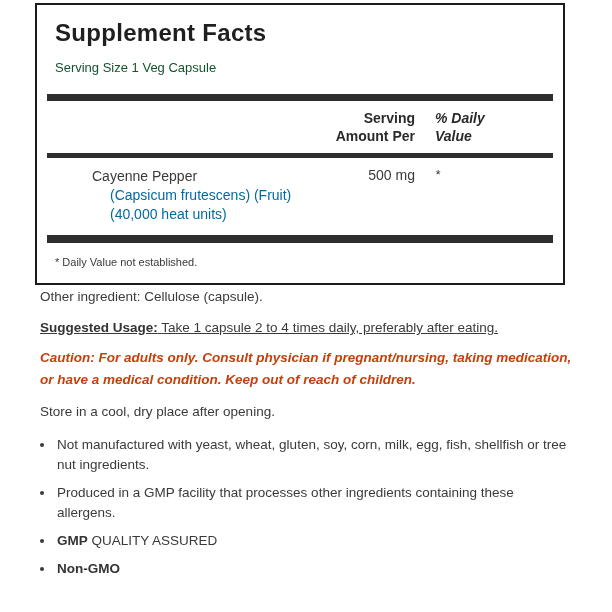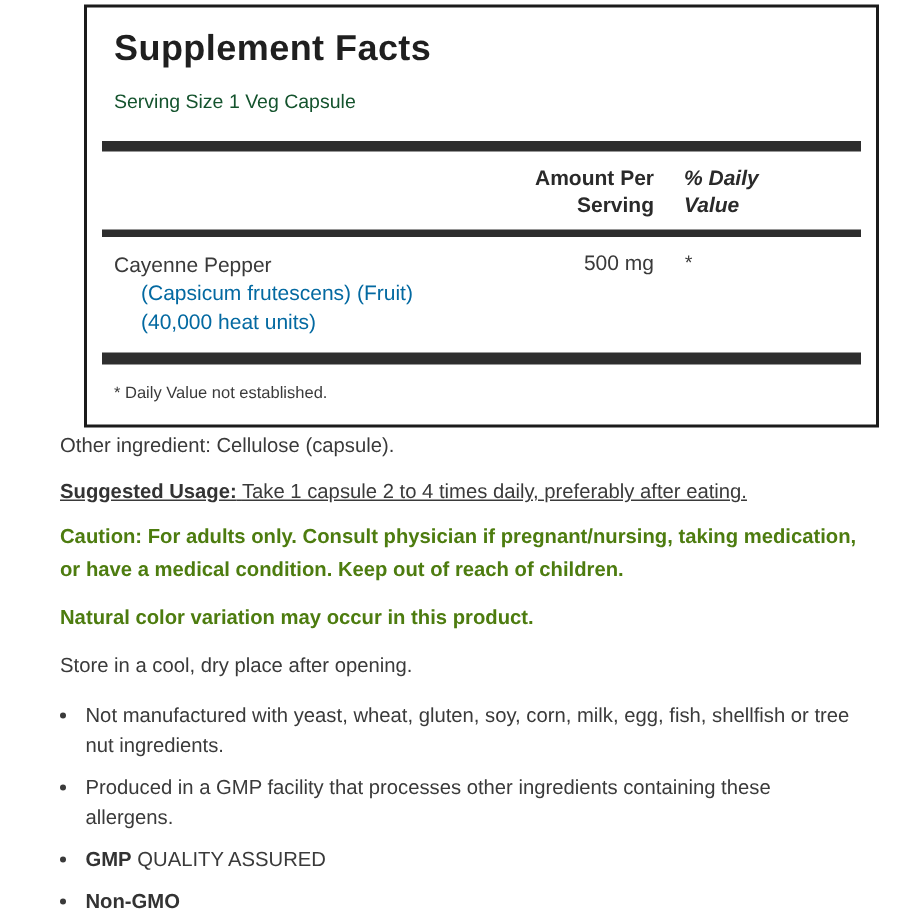--- a/index.html
+++ b/index.html
@@ -7,54 +7,54 @@
   body {
     width:612px; height:612px;
     font-family:"Liberation Sans", sans-serif;
     color:#333333;
     position:relative;
     overflow:hidden;
   }
 
   
   .facts-box {
-    position:absolute; left:56px; top:3px; width:530px;
+    position:absolute; left:35px; top:3px; width:530px;
     border:2px solid #1b1b1b;
     background:#ffffff;
     padding:14px 10px 12px 10px;
   }
   .fb-pad { padding:0 8px; }
   .fb-title { font-size:24px; font-weight:bold; color:#1f1f1f; letter-spacing:0.3px; }
   .fb-serving { font-size:13px; margin-top:13px; color:#14532d; }
 
   .bar { background:#2e2e2e; }
   .bar-top   { height:7px; margin-top:19px; }
   .bar-mid   { height:5px; }
   .bar-heavy { height:8px; }
 
   .fb-row { display:flex; align-items:flex-start; padding:8px 8px; }
-  .col-name { flex:1; }
+  .col-name { flex:1;margin-left:37px; }
   .col-amount { width:112px; text-align:right; }
   .col-dv { width:72px; text-align:left; margin-left:20px; margin-right:38px;font-style:italic; }
 
   .hdr { font-size:14px; font-weight:bold; line-height:18px; color:#2a2a2a; white-space:pre-line; }
 
   .ing-name { font-size:14px; line-height:19px; color:#3a3a3a; }
   .ing-detail { font-size:14px; line-height:19px; color:#0369a1; padding-left:18px; }
   .ing-amount { font-size:14px; color:#3a3a3a; }
   .ing-dv { font-size:13px; color:#3a3a3a; }
 
   .fb-footnote { font-size:11px; color:#3a3a3a; margin:13px 8px 3px 8px; }
 
   
   .copy { position:absolute; left:40px; top:286px; width:534px; }
   .copy p { font-size:13.5px; line-height:21px; margin-bottom:10px; color:#3a3a3a; }
   .copy p.tight { margin-bottom:9px;text-decoration:underline; }
   .b { font-weight:bold; color:#333333; }
-  p.bold-para { font-weight:bold; line-height:22px; color:#4d7c0f; }
+  p.bold-para { font-weight:bold; line-height:22px; color:#c2410c;font-style:italic; }
 
   ul.bullets { margin:13px 0 0 15px; list-style:disc outside; }
   ul.bullets li {
     font-size:13.5px; line-height:20px; color:#3a3a3a;
     margin-bottom:8px; padding-left:2px; padding-right:6px;
   }
 </style>
 </head>
 <body>
 
@@ -62,22 +62,22 @@
   <div class="fb-pad">
     <div class="fb-title">Supplement Facts</div>
     <div class="fb-serving">Serving Size 1 Veg Capsule</div>
   </div>
 
   <div class="bar bar-top"></div>
 
   <div class="fb-row">
     <div class="col-name"></div>
     <div class="col-amount">
+      <div class="hdr">Serving</div>
       <div class="hdr">Amount Per</div>
-      <div class="hdr">Serving</div>
     </div>
     <div class="col-dv">
       <div class="hdr">% Daily</div>
       <div class="hdr">Value</div>
     </div>
   </div>
 
   <div class="bar bar-mid"></div>
 
   <div class="fb-row" style="padding-top:9px; padding-bottom:11px;">
@@ -95,21 +95,20 @@
   <div class="fb-footnote">* Daily Value not established.</div>
 </div>
 
 <div class="copy">
   <p>Other ingredient: Cellulose (capsule).</p>
 
   <p class="tight"><b class="b">Suggested Usage:</b> <span>Take 1 capsule 2 to 4 times daily, preferably after eating.</span></p>
 
   <p class="bold-para">Caution: For adults only. Consult physician if pregnant/nursing, taking medication, or have a medical condition. Keep out of reach of children.</p>
 
-  <p class="bold-para">Natural color variation may occur in this product.</p>
 
   <p>Store in a cool, dry place after opening.</p>
 
   <ul class="bullets">
     <li><span>Not manufactured with yeast, wheat, gluten, soy, corn, milk, egg, fish, shellfish or tree nut ingredients.</span></li>
     <li><span>Produced in a GMP facility that processes other ingredients containing these allergens.</span></li>
     <li><b class="b">GMP</b><span> QUALITY ASSURED</span></li>
     <li><b class="b">Non-GMO</b><span></span></li>
 
   </ul>

